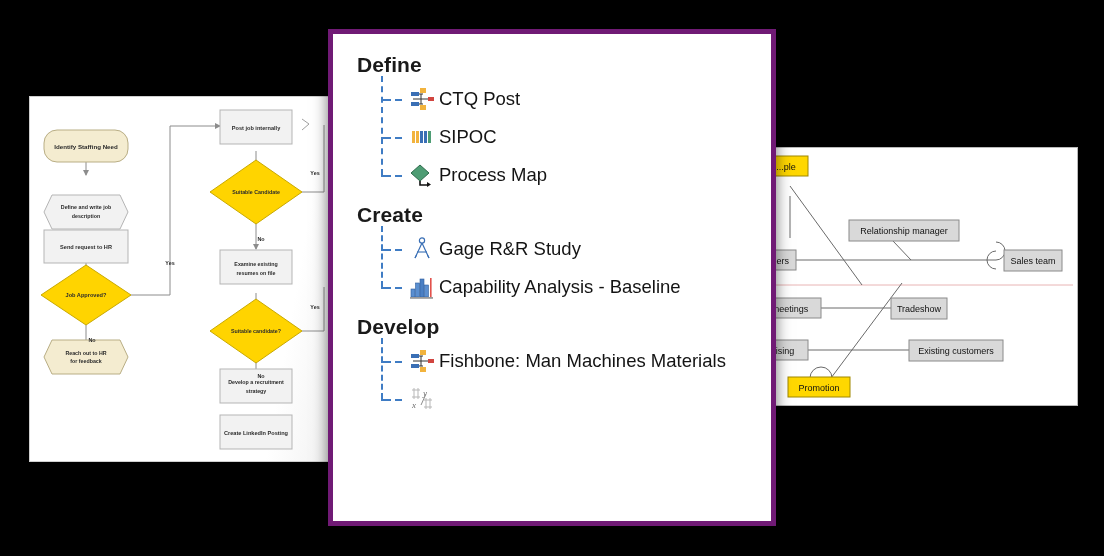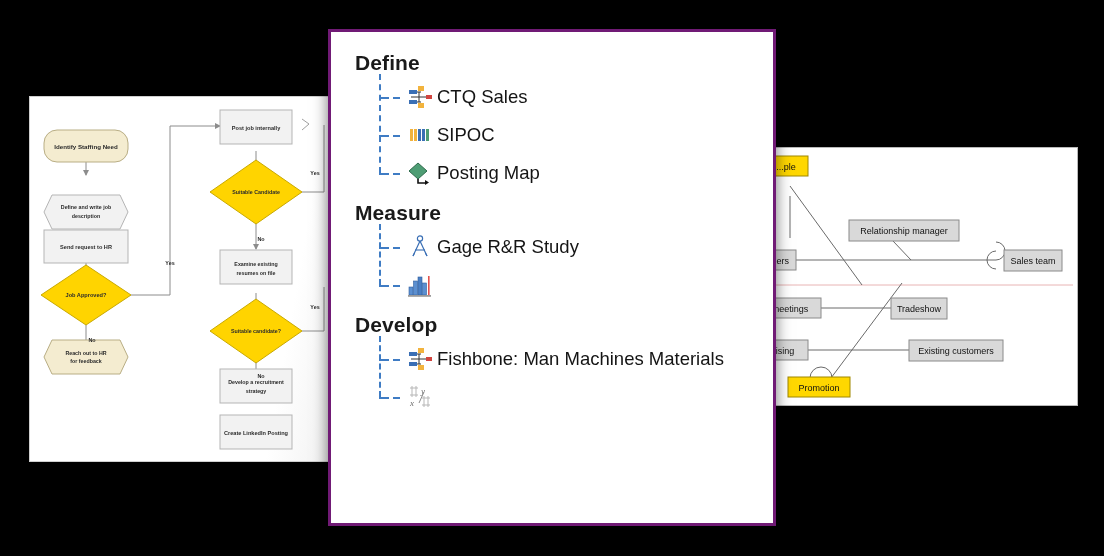--- a/index.html
+++ b/index.html
@@ -27,21 +27,21 @@
     border:1px solid #b9b9b9;
     box-shadow:0 0 7px rgba(0,0,0,.4);
     overflow:hidden;
   }
   #panel-fishbone svg{position:absolute;left:0;top:0;}
   .fb-txt{font-family:"Liberation Sans",sans-serif;fill:#111;font-size:9px;}
 
   
   #panel-toolbox{
     left:328px;top:29px;width:448px;height:497px;
-    border:3px solid #701a75;
+    border:5px solid #701a75;
     box-shadow:0 3px 14px rgba(0,0,0,.55);
     padding:18px 20px 0 24px;
     overflow:hidden;
   }
   .tb-group{position:relative;}
   .tb-header{
     font-size:21px;font-weight:bold;color:#1a1a1a;
     letter-spacing:.1px;margin:0 0 2px 0;line-height:26px;
   }
   .tb-items{position:relative;margin:0 0 8px 0;padding:0;list-style:none;}
@@ -214,21 +214,21 @@
         <span class="tb-icon">
           <svg viewBox="0 0 26 26" width="26" height="26">
             <rect x="11" y="2" width="6" height="5" fill="#f2b33d"></rect>
             <rect x="11" y="19" width="6" height="5" fill="#f2b33d"></rect>
             <rect x="2" y="6" width="8" height="4" fill="#3a6fb5"></rect>
             <rect x="2" y="16" width="8" height="4" fill="#3a6fb5"></rect>
             <rect x="19" y="11" width="6" height="4" fill="#d1453f"></rect>
             <path d="M4,13 h15 M12,8 v10 M10,8 h4 M10,18 h4" stroke="#333" stroke-width="1" fill="none"></path>
           </svg>
         </span>
-        <span class="tb-label">CTQ Sales</span>
+        <span class="tb-label">CTQ Post</span>
       </li>
       <li class="tb-item">
         <span class="tb-icon">
           <svg viewBox="0 0 26 26" width="26" height="26">
             <rect x="3" y="7" width="3" height="12" fill="#f2b33d"></rect>
             <rect x="7" y="7" width="3" height="12" fill="#f2b33d"></rect>
             <rect x="11" y="7" width="3" height="12" fill="#3a6fb5"></rect>
             <rect x="15" y="7" width="3" height="12" fill="#3a6fb5"></rect>
             <rect x="19" y="7" width="3" height="12" fill="#4e9d74"></rect>
           </svg>
@@ -236,27 +236,27 @@
         <span class="tb-label">SIPOC</span>
       </li>
       <li class="tb-item">
         <span class="tb-icon">
           <svg viewBox="0 0 26 26" width="26" height="26">
             <polygon points="11,3 20,11 11,19 2,11" fill="#4e9d74" stroke="#2e6b4c"></polygon>
             <path d="M11,19 v4 h8" stroke="#111" stroke-width="1.6" fill="none"></path>
             <path d="M18,20 l4,2.5 -4,2.5 z" fill="#111"></path>
           </svg>
         </span>
-        <span class="tb-label">Posting Map</span>
+        <span class="tb-label">Process Map</span>
       </li>
     </ul>
   </div>
 
   <div class="tb-group">
-    <div class="tb-header">Measure</div>
+    <div class="tb-header">Create</div>
     <ul class="tb-items">
       <li class="tb-item">
         <span class="tb-icon">
           <svg viewBox="0 0 26 26" width="26" height="26">
             <circle cx="13" cy="4.5" r="2.6" fill="none" stroke="#3a6fb5" stroke-width="1.2"></circle>
             <path d="M13,7 L6,22 M13,7 L20,22" stroke="#3a6fb5" stroke-width="1.2" fill="none"></path>
             <path d="M8,16 h10" stroke="#3a6fb5" stroke-width="1.1"></path>
             <path d="M6,22 l1.6,-3 M20,22 l-1.6,-3" stroke="#3a6fb5" stroke-width="1.1"></path>
           </svg>
         </span>
@@ -266,20 +266,21 @@
         <span class="tb-icon">
           <svg viewBox="0 0 26 26" width="26" height="26">
             <rect x="2" y="15" width="4" height="8" fill="#5b8fd0" stroke="#2f5e9e" stroke-width=".6"></rect>
             <rect x="6.5" y="9" width="4" height="14" fill="#5b8fd0" stroke="#2f5e9e" stroke-width=".6"></rect>
             <rect x="11" y="5" width="4" height="18" fill="#4a7fc4" stroke="#2f5e9e" stroke-width=".6"></rect>
             <rect x="15.5" y="11" width="4" height="12" fill="#5b8fd0" stroke="#2f5e9e" stroke-width=".6"></rect>
             <rect x="21" y="4" width="1.6" height="19" fill="#e2514c"></rect>
             <rect x="1" y="23" width="23" height="1.8" fill="#9a9a9a"></rect>
           </svg>
         </span>
+        <span class="tb-label">Capability Analysis - Baseline</span>
       </li>
     </ul>
   </div>
 
   <div class="tb-group">
     <div class="tb-header">Develop</div>
     <ul class="tb-items">
       <li class="tb-item">
         <span class="tb-icon">
           <svg viewBox="0 0 26 26" width="26" height="26">

